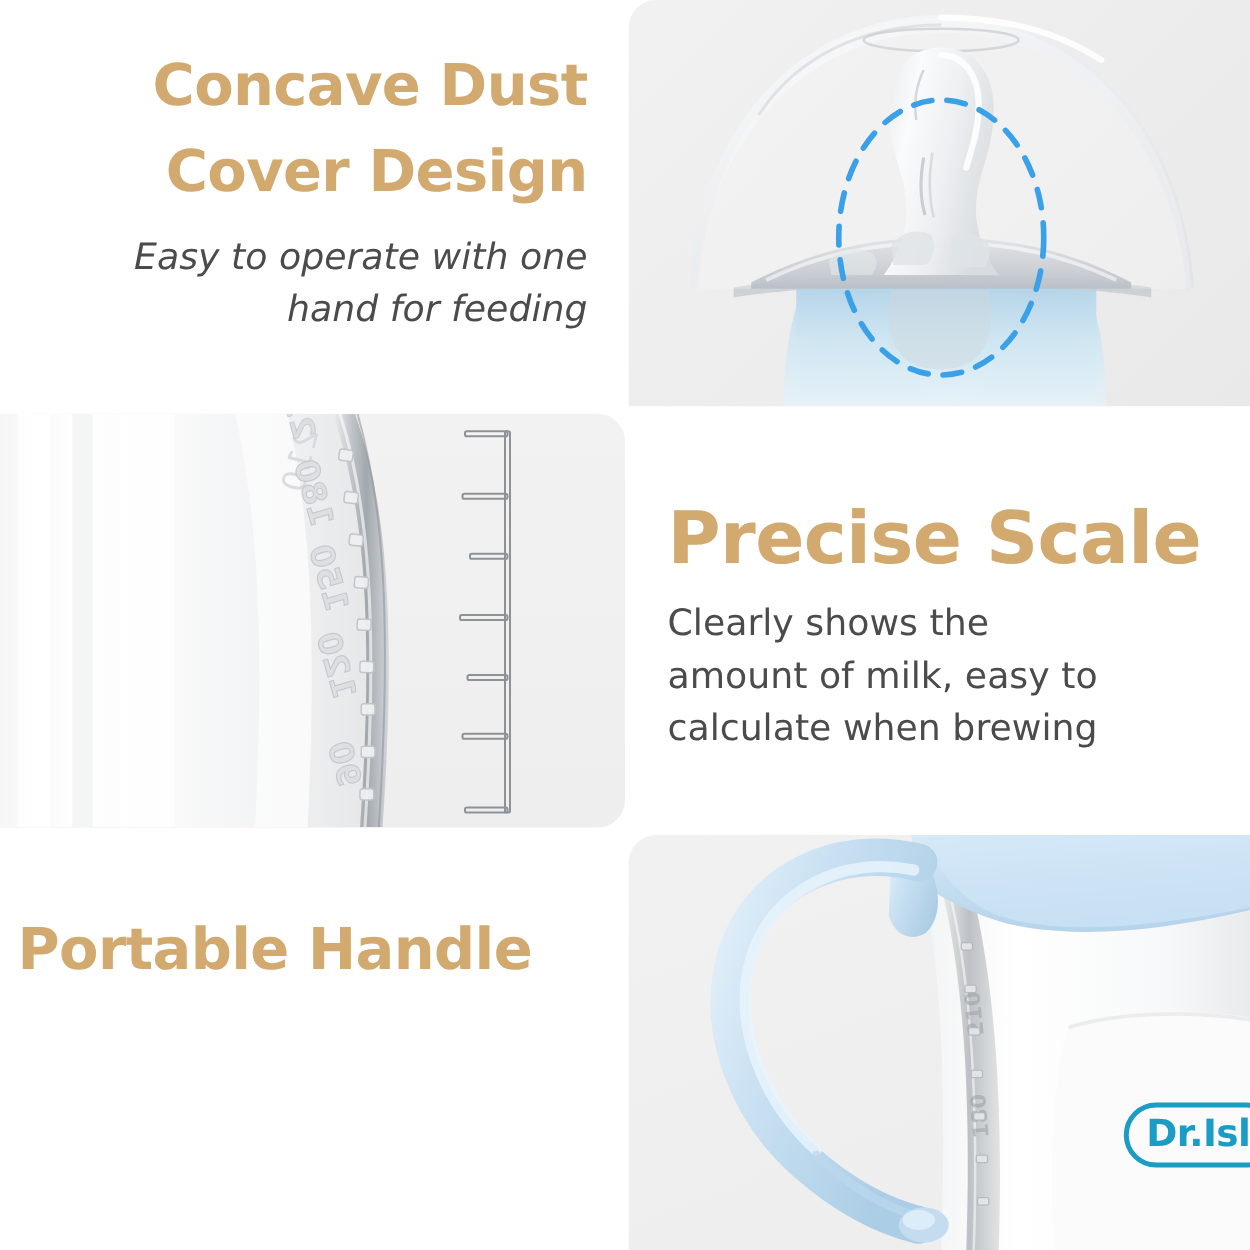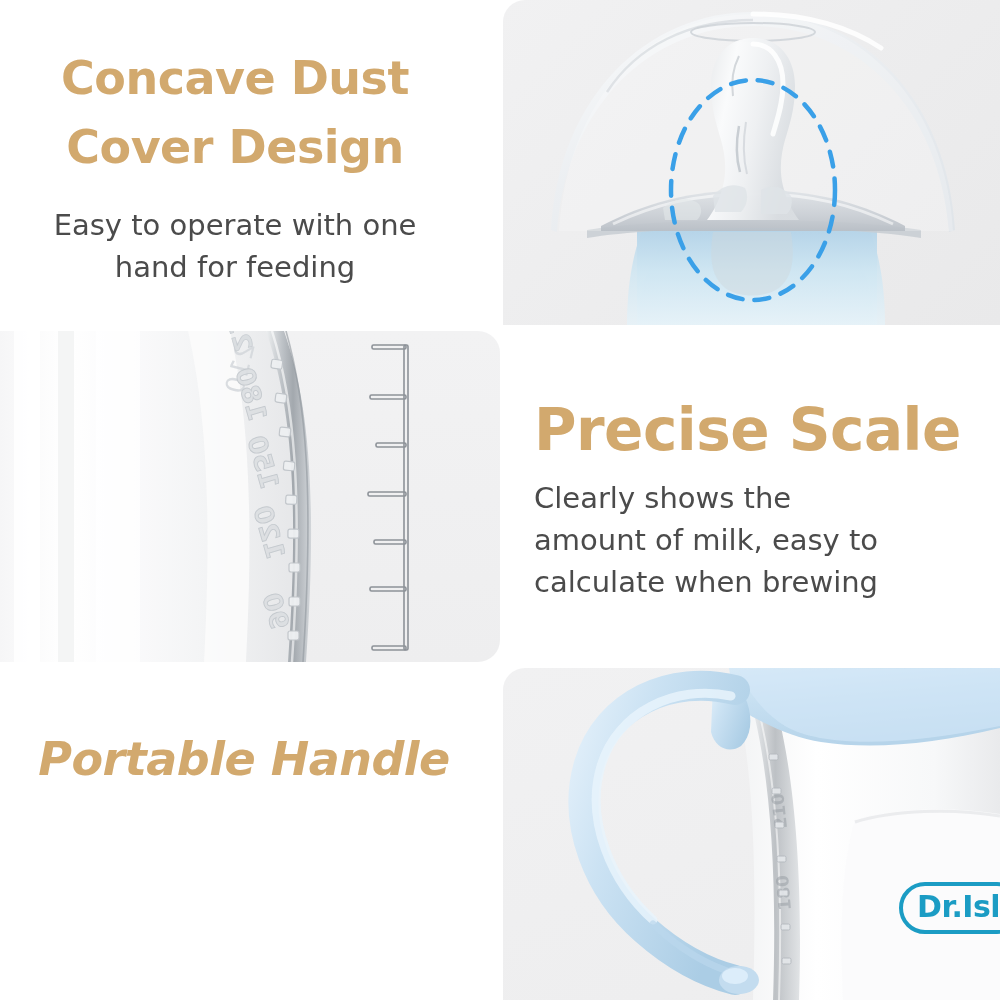--- a/index.html
+++ b/index.html
@@ -32,31 +32,31 @@
   }
   .feat-desc{
     color:#4b4b4b;
     font-size:29px;
     line-height:1.45;
     margin:0;
     white-space:pre-line;
   }
 
   
-  #block-dustcover{left:0;top:44px;width:470px;text-align:center;}
+  #block-dustcover{left:0;top:34px;width:470px;text-align:right;}
   #block-dustcover .feat-title{font-size:46px;line-height:1.5;}
-  #block-dustcover .feat-desc{margin-top:22px;font-size:29px;line-height:1.45;}
+  #block-dustcover .feat-desc{margin-top:12px;font-size:29px;line-height:1.45;font-style:italic;}
 
   
   #block-scale{left:534px;top:388px;width:440px;text-align:left;}
   #block-scale .feat-title{font-size:58px;}
   #block-scale .feat-desc{margin-top:5px;}
 
   
-  #block-handle{left:14px;top:726px;width:460px;text-align:center;font-style:italic;}
+  #block-handle{left:14px;top:726px;width:460px;text-align:left;}
   #block-handle .feat-title{font-size:46px;}
   #block-handle .feat-desc{margin-top:24px;}
 
   
   #panel-dustcover{
     left:503px;top:0;width:497px;height:325px;
     border-top-left-radius:22px;
     background:linear-gradient(135deg,#f1f1f2 0%,#ececed 60%,#e9e9ea 100%);
   }
   #panel-dustcover .art{position:absolute;left:0;top:0;width:497px;height:325px;}

